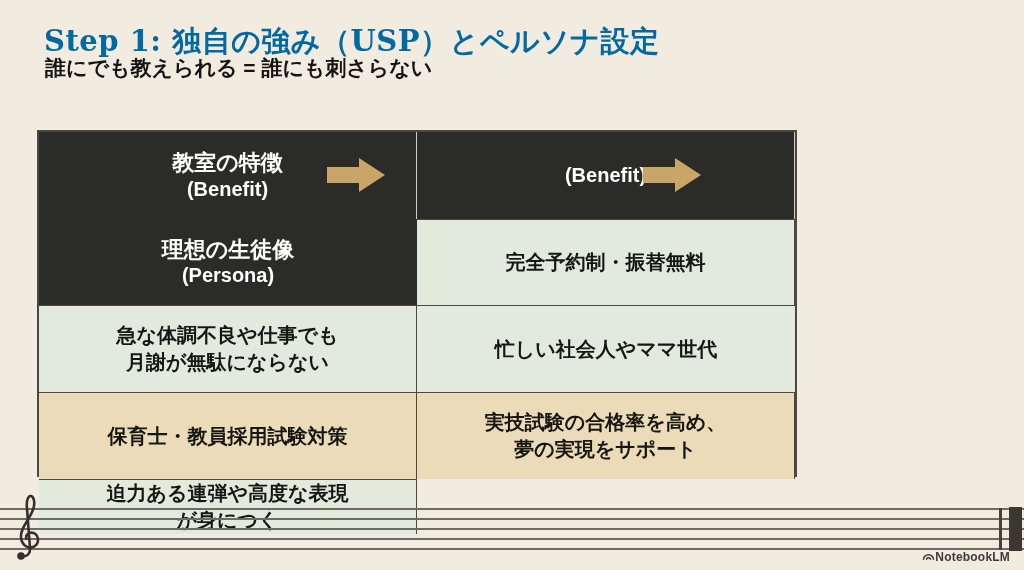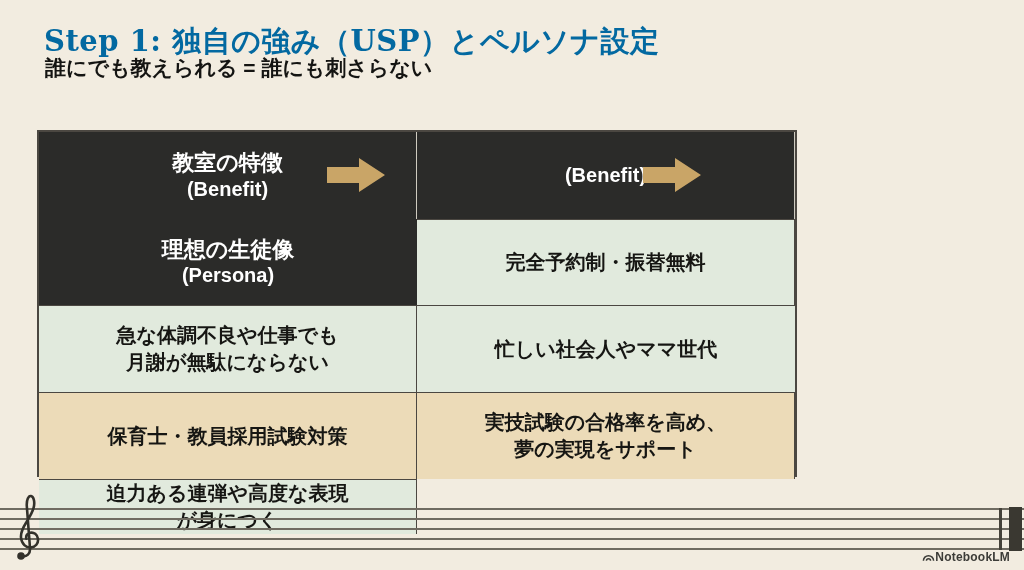--- a/index.html
+++ b/index.html
@@ -62,21 +62,21 @@
     position:absolute; left:999px; top:508px; width:3px; height:42px;
     background:#45423a;
   }
   .barline-thick {
     position:absolute; left:1009px; top:507px; width:13px; height:44px;
     background:#3a3831;
   }
   .clef { position:absolute; left:10px; top:493px; }
   .footer {
     position:absolute; right:14px; top:550px;
-    display:flex; align-items:flex-end; 
+    display:flex; align-items:flex-start; 
   }
   .footer .brand {
     font-size:12px; font-weight:bold; color:#3c3c38; letter-spacing:0.2px;
   }
 </style>
 </head>
 <body>
 
 <div class="slide">
 

